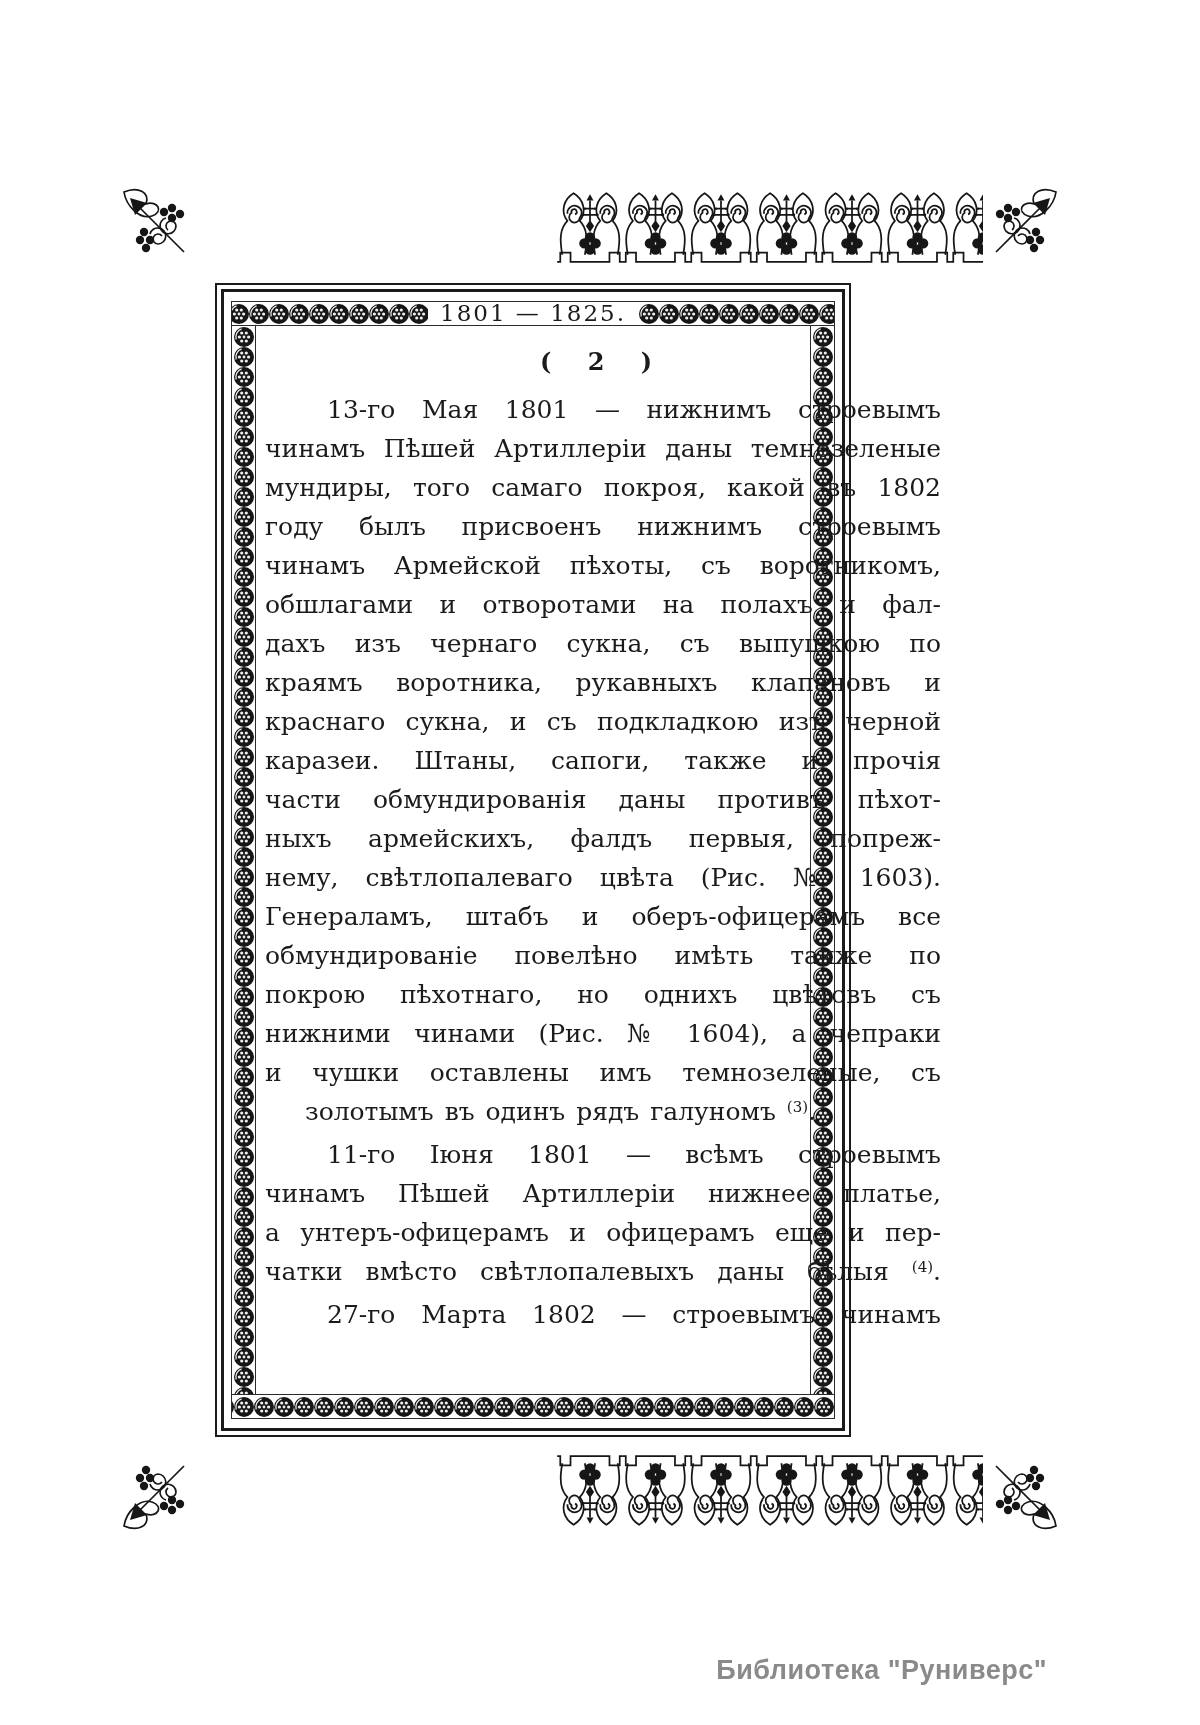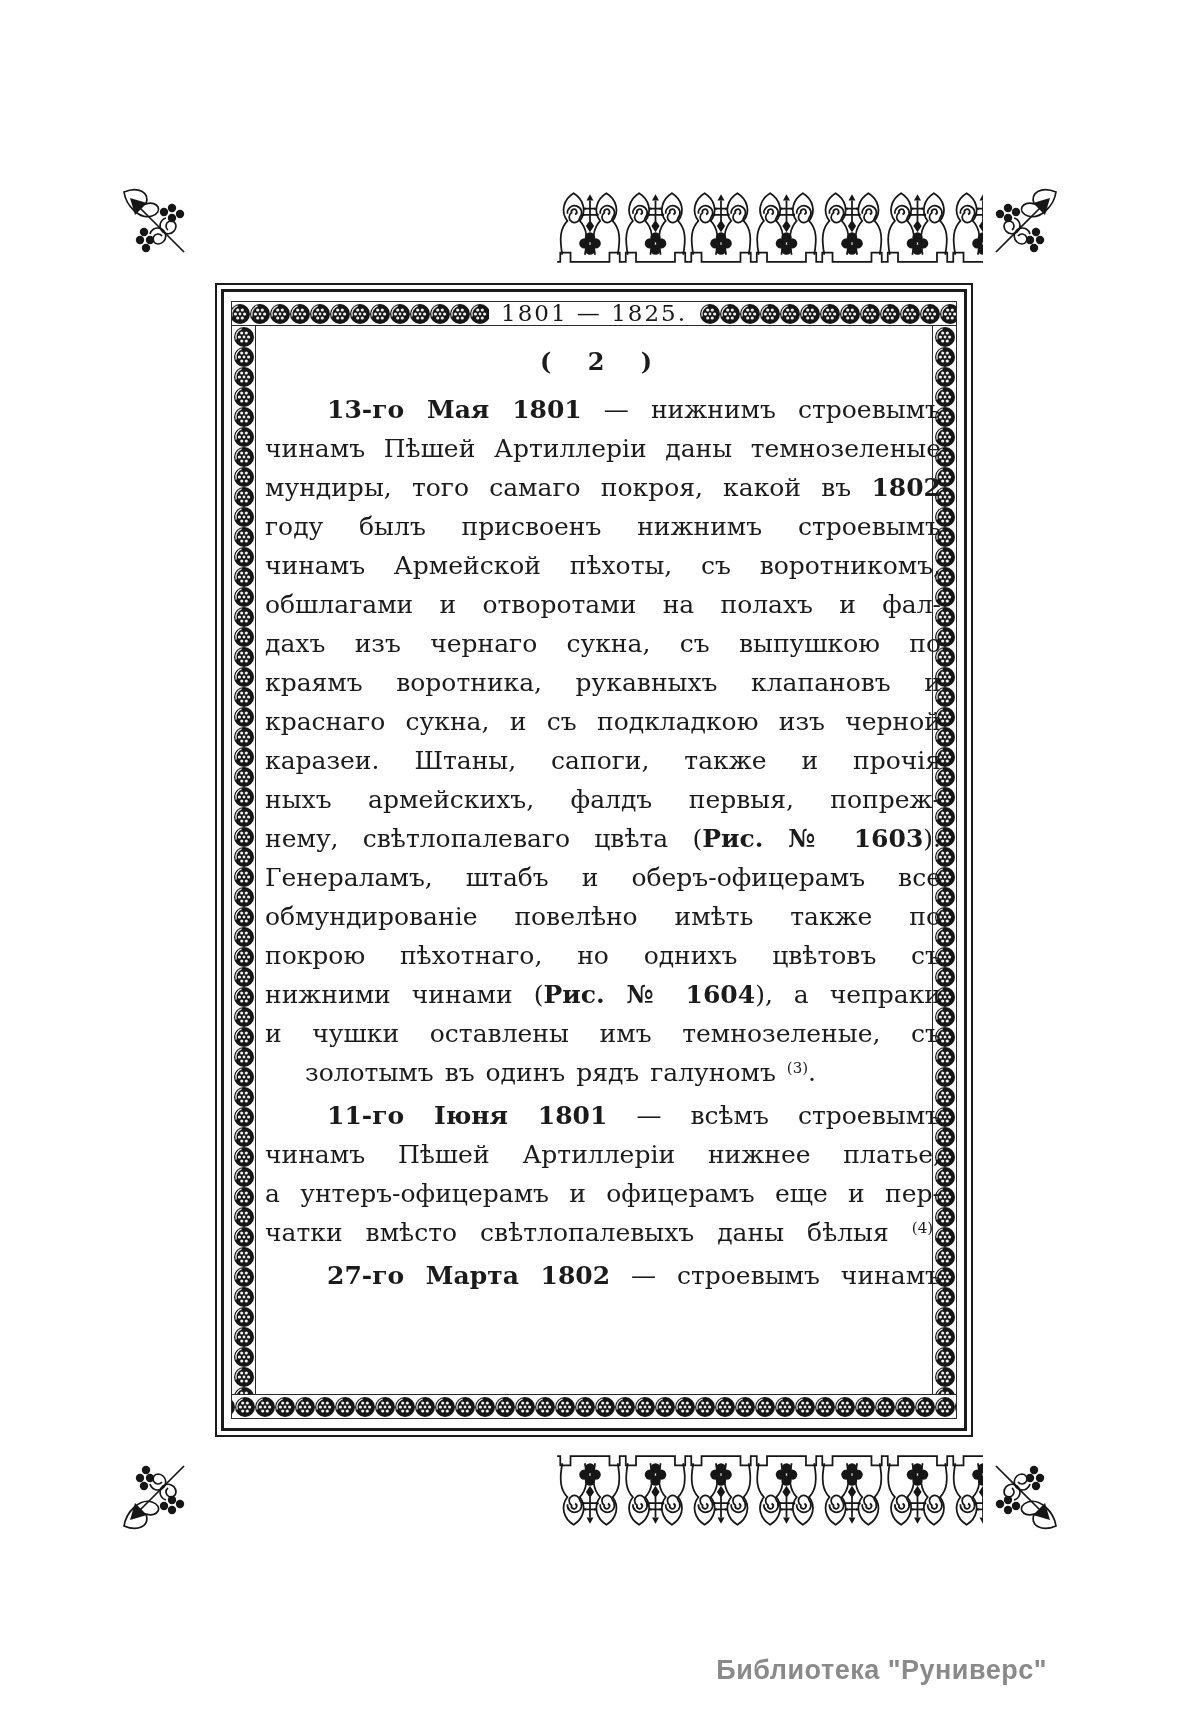--- a/index.html
+++ b/index.html
@@ -13,21 +13,21 @@
   #lace-top{left:197px;top:184px;width:786px;height:82px;}
   #lace-bottom{left:197px;top:1452px;width:786px;height:82px;}
   #lace-left{left:116px;top:260px;width:82px;height:1192px;}
   #lace-right{left:982px;top:260px;width:82px;height:1192px;}
   #corner-tl{left:116px;top:184px;width:82px;height:82px;}
   #corner-tr{left:982px;top:184px;width:82px;height:82px;}
   #corner-bl{left:116px;top:1452px;width:82px;height:82px;}
   #corner-br{left:982px;top:1452px;width:82px;height:82px;}
 
   
-  .frame{position:absolute;left:215px;top:283px;width:758px;height:1154px;
+  .frame{position:absolute;left:215px;top:283px;width:636px;height:1154px;
          border:2px solid #1b1b1b;box-sizing:border-box;background:#fff;}
   .frame-inner{position:absolute;inset:4px;border:3px solid #1b1b1b;}
 
   
   .band{position:absolute;background:#fff;border:1px solid #2b2b2b;box-sizing:border-box;
         overflow:hidden;display:flex;}
   .band-top{left:14px;right:14px;top:16px;height:25px;align-items:center;}
   .band-bottom{left:14px;right:14px;bottom:16px;height:25px;justify-content:center;align-items:center;}
   .band-left{left:14px;top:40px;bottom:40px;width:25px;flex-direction:column;align-items:center;}
   .band-right{right:14px;top:40px;bottom:40px;width:25px;flex-direction:column;align-items:center;}
@@ -40,21 +40,21 @@
               white-space:nowrap;transform:translateY(-1px);}
 
   
   .content{position:absolute;left:48px;top:62px;width:676px;}
   .page-number{text-align:center;font-size:24px;font-weight:700;letter-spacing:14px;
                margin-bottom:14px;}
   .line{font-size:25px;line-height:39px;text-align:justify;text-align-last:justify;
         word-spacing:0.12em;}
   .line.noj{text-align-last:left;margin-left:40px;}
   .line.ind{text-indent:62px;}
-  .line b{font-weight:700;}
+  .line b{font-weight:400;}
   .line sup{font-size:0.6em;vertical-align:baseline;position:relative;top:-0.55em;}
 
   .watermark{position:absolute;right:153px;top:1655px;
              font-family:"Liberation Sans","DejaVu Sans",sans-serif;font-weight:700;
              font-size:27px;color:#8a8a8a;letter-spacing:0.5px;white-space:nowrap;}
 </style>
 </head>
 <body>
 
 <div class="page">
@@ -739,20 +739,21 @@
           <div class="line ind"><b>13-го Мая 1801</b><span> — нижнимъ строевымъ</span></div>
           <div class="line"><span>чинамъ Пѣшей Артиллеріи даны темнозеленые</span></div>
           <div class="line"><span>мундиры, того самаго покроя, какой въ </span><b>1802</b></div>
           <div class="line"><span>году былъ присвоенъ нижнимъ строевымъ</span></div>
           <div class="line"><span>чинамъ Армейской пѣхоты, съ воротникомъ,</span></div>
           <div class="line"><span>обшлагами и отворотами на полахъ и фал-</span></div>
           <div class="line"><span>дахъ изъ чернаго сукна, съ выпушкою по</span></div>
           <div class="line"><span>краямъ воротника, рукавныхъ клапановъ и</span></div>
           <div class="line"><span>краснаго сукна, и съ подкладкою изъ черной</span></div>
           <div class="line"><span>каразеи. Штаны, сапоги, также и прочія</span></div>
+          <div class="line"><span>части обмундированія даны противъ пѣхот-</span></div>
           <div class="line"><span>ныхъ армейскихъ, фалдъ первыя, попреж-</span></div>
           <div class="line"><span>нему, свѣтлопалеваго цвѣта (</span><b>Рис. № 1603</b><span>).</span></div>
           <div class="line"><span>Генераламъ, штабъ и оберъ-офицерамъ все</span></div>
           <div class="line"><span>обмундированіе повелѣно имѣть также по</span></div>
           <div class="line"><span>покрою пѣхотнаго, но однихъ цвѣтовъ съ</span></div>
           <div class="line"><span>нижними чинами (</span><b>Рис. № 1604</b><span>), а чепраки</span></div>
           <div class="line"><span>и чушки оставлены имъ темнозеленые, съ</span></div>
           <div class="line noj"><span>золотымъ въ одинъ рядъ галуномъ </span><sup>(3)</sup><span>.</span></div>
           <div class="line ind"><b>11-го Іюня 1801</b><span> — всѣмъ строевымъ</span></div>
           <div class="line"><span>чинамъ Пѣшей Артиллеріи нижнее платье,</span></div>

